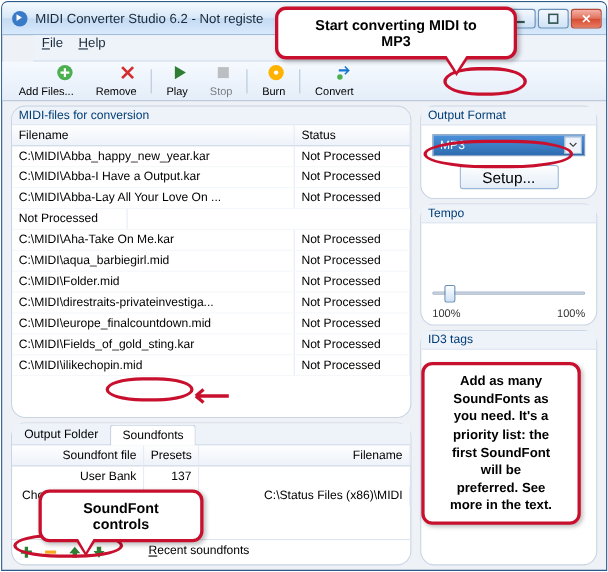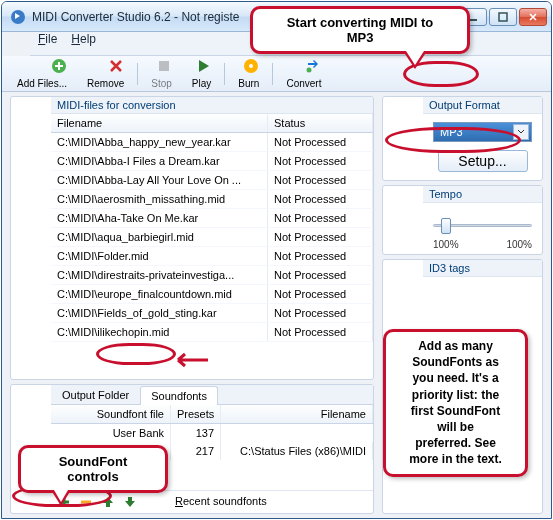--- a/index.html
+++ b/index.html
@@ -21,21 +21,21 @@
 
 .toolbar { height: 36px; background: linear-gradient(#f6faff,#e4edf8); border-bottom: 1px solid #b8c7da; display: flex; align-items: center; padding: 0 6px; gap: 2px; }
 .tb-btn { display: flex; align-items: flex-end; gap: 4px; padding: 3px 8px; font-size: 10px; border: 1px solid transparent; border-radius: 3px; cursor: pointer; flex-direction: column; }
 .tb-sep { width: 1px; height: 22px; background: #b8c7da; margin: 0 2px; }
 .tb-icon { width: 16px; height: 16px; }
 
 .content { display: flex; height: calc(100% - 90px); }
 .left { flex: 1; display: flex; flex-direction: column; padding: 4px 4px 4px 8px; gap: 4px; }
 .right { width: 173px; display: flex; flex-direction: column; padding: 4px 8px 4px 4px; gap: 4px; }
 
-.group { border: 1px solid #c9d5e4; border-radius: 3px; background: #fff; padding-left: 40px; }
+.group { border: 1px solid #c9d5e4; border-radius: 13px; background: #fff; }
 .group-label { font-size: 11px; color: #003c74; padding: 2px 6px; background: #eef3fa; border-bottom: 1px solid #dce5f0; }
 
 .filetable { flex: 1; display: flex; flex-direction: column; overflow: hidden; }
 .thead, .trow { display: flex; font-size: 11px; }
 .thead { background: linear-gradient(#fdfefe,#eef3fa); border-bottom: 1px solid #c9d5e4; }
 .th, .td { padding: 3px 6px; border-right: 1px solid #e5ecf5; overflow: hidden; white-space: nowrap; text-overflow: ellipsis; }
 .col-fn { flex: 1; }
 .col-st { width: 105px; }
 .tbody { overflow-y: auto; flex: 1; }
 .trow { border-bottom: 1px solid #f4f7fb; }
@@ -51,37 +51,37 @@
 .sf-th, .sf-td { padding: 3px 6px; border-right: 1px solid #e5ecf5; overflow: hidden; white-space: nowrap; }
 .sf-col1 { width: 120px; } .sf-col2 { width: 50px; } .sf-col3 { flex: 1; }
 .sf-controls { display: flex; gap: 8px; padding: 4px 6px; border-top: 1px solid #dce5f0; font-size: 11px; }
 .sf-ctrl-icon { width: 14px; height: 14px; cursor: pointer; }
 
 .out-group { padding: 8px 10px; }
 .dropdown { width: 100%; height: 20px; border: 1px solid #7a9ac0; background: linear-gradient(#4a90d9,#2e6cb0); color: #fff; display: flex; align-items: center; padding: 0 6px; font-size: 11px; position: relative; }
 .dropdown-arrow { position: absolute; right: 2px; width: 16px; height: 16px; background: #eef3fa; display: flex; align-items: center; justify-content: center; border: 1px solid #9ab7d8; }
 .setup-btn { margin-top: 8px; width: 90px; height: 22px; border: 1px solid #9ab7d8; background: linear-gradient(#fdfefe,#e4edf8); font-size: 14px; border-radius: 3px; display: block; margin-left: auto; margin-right: auto; cursor: pointer; }
 
-.tempo-group { padding: 8px 10px 4px; }
+.tempo-group { padding: 8px 10px 4px; margin-top: 41px; }
 .slider { width: 100%; height: 20px; position: relative; margin: 4px 0; }
 .slider-track { position: absolute; top: 9px; left: 0; right: 0; height: 3px; background: #d0d8e2; border: 1px solid #a9b8cc; border-radius: 2px; }
 .slider-thumb { position: absolute; top: 3px; left: 8%; width: 10px; height: 16px; background: linear-gradient(#fdfefe,#cfe2f6); border: 1px solid #6a8fb5; border-radius: 2px; }
 .tempo-labels { display: flex; justify-content: space-between; font-size: 10px; color: #333; }
 
 .id3-group { flex: 1; }
 
 
 .callout { position: absolute; z-index: 50; background: #fff; border: 3px solid #c8102e; border-radius: 10px; padding: 6px 22px; font-size: 13px; font-weight: bold; color: #000; text-align: center; box-shadow: 2px 2px 4px rgba(0,0,0,0.25); }
 .callout-tail { position: absolute; width: 0; height: 0; }
 .co1 { top: 6px; left: 250px; width: 220px; }
 .co1-tail { bottom: -18px; right: 40px; border-left: 12px solid transparent; border-right: 12px solid transparent; border-top: 18px solid #c8102e; }
 .co1-tail::after { content:''; position: absolute; top:-18px; left:-9px; border-left: 9px solid transparent; border-right: 9px solid transparent; border-top: 14px solid #fff; }
 
 .co2 { top: 329px; left: 383px; width: 145px; font-size: 12px; line-height: 1.35; }
-.co3 { top: 445px; left: 18px; width: 150px; }
+.co3 { top: 445px; left: 35px; width: 150px; }
 .co3-tail { bottom: -16px; left: 30px; border-left: 10px solid transparent; border-right: 10px solid transparent; border-top: 16px solid #c8102e; }
 .co3-tail::after { content:''; position: absolute; top:-16px; left:-7px; border-left: 7px solid transparent; border-right: 7px solid transparent; border-top: 12px solid #fff; }
 
 .ring { position: absolute; border: 3px solid #c8102e; border-radius: 50%/60%; z-index: 40; pointer-events: none; }
 .ring1 { top: 61px; left: 403px; width: 76px; height: 26px; }
 .ring2 { top: 127px; left: 385px; width: 136px; height: 26px; }
 .ring3 { top: 343px; left: 96px; width: 80px; height: 22px; }
 .arrow-left { position: absolute; top: 350px; left: 170px; z-index: 41; }
 .ring4 { top: 485px; left: 12px; width: 100px; height: 22px; }
 </style>
@@ -128,31 +128,31 @@
         </svg>
       <span>Add Files...</span>
     </div>
     <div class="tb-btn">
       <svg class="tb-icon" viewBox="0 0 16 16">
           <path d="M3 3l10 10M13 3L3 13" stroke="#d32f2f" stroke-width="2.5"></path>
         </svg>
       <span>Remove</span>
     </div>
     <div class="tb-sep"></div>
+    <div class="tb-btn">
+      <svg class="tb-icon" viewBox="0 0 16 16">
+          <path d="M4 2v12l10-6z" fill="#2e7d32"></path>
+        </svg>
+      <span>Play</span>
+    </div>
     <div class="tb-btn" style="opacity:.5">
       <svg class="tb-icon" viewBox="0 0 16 16">
           <rect x="3" y="3" width="10" height="10" fill="#888"></rect>
         </svg>
       <span>Stop</span>
-    </div>
-    <div class="tb-btn">
-      <svg class="tb-icon" viewBox="0 0 16 16">
-          <path d="M4 2v12l10-6z" fill="#2e7d32"></path>
-        </svg>
-      <span>Play</span>
     </div>
     <div class="tb-sep"></div>
     <div class="tb-btn">
       <svg class="tb-icon" viewBox="0 0 16 16">
           <circle cx="8" cy="8" r="7" fill="#ffb300"></circle>
           <circle cx="8" cy="8" r="2" fill="#fff"></circle>
         </svg>
       <span>Burn</span>
     </div>
     <div class="tb-sep"></div>
@@ -172,29 +172,28 @@
         <div class="thead">
           <div class="th col-fn">Filename</div>
           <div class="th col-st">Status</div>
         </div>
         <div class="tbody" id="file-rows">
             <div class="trow">
               <div class="td col-fn">C:\MIDI\Abba_happy_new_year.kar</div>
               <div class="td col-st">Not Processed</div>
             </div>
             <div class="trow">
-              <div class="td col-fn">C:\MIDI\Abba-I Files a Dream.kar</div>
+              <div class="td col-fn">C:\MIDI\Abba-I Have a Output.kar</div>
               <div class="td col-st">Not Processed</div>
             </div>
             <div class="trow">
               <div class="td col-fn">C:\MIDI\Abba-Lay All Your Love On ...</div>
               <div class="td col-st">Not Processed</div>
             </div>
             <div class="trow">
-              <div class="td col-fn">C:\MIDI\aerosmith_missathing.mid</div>
               <div class="td col-st">Not Processed</div>
             </div>
             <div class="trow">
               <div class="td col-fn">C:\MIDI\Aha-Take On Me.kar</div>
               <div class="td col-st">Not Processed</div>
             </div>
             <div class="trow">
               <div class="td col-fn">C:\MIDI\aqua_barbiegirl.mid</div>
               <div class="td col-st">Not Processed</div>
             </div>

